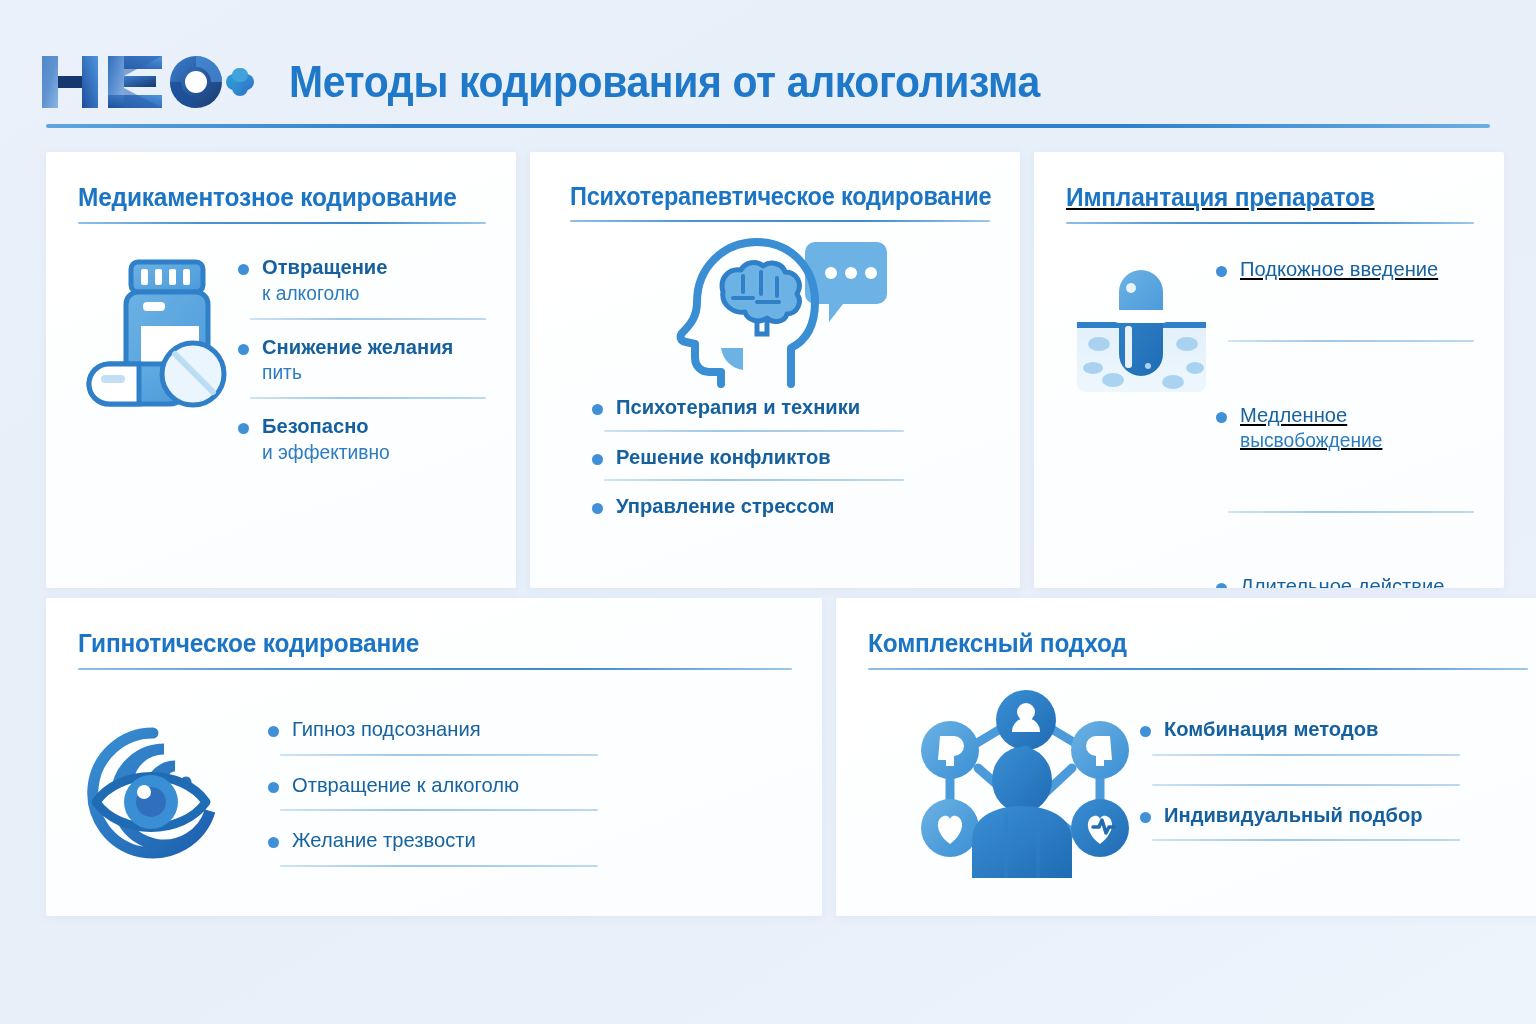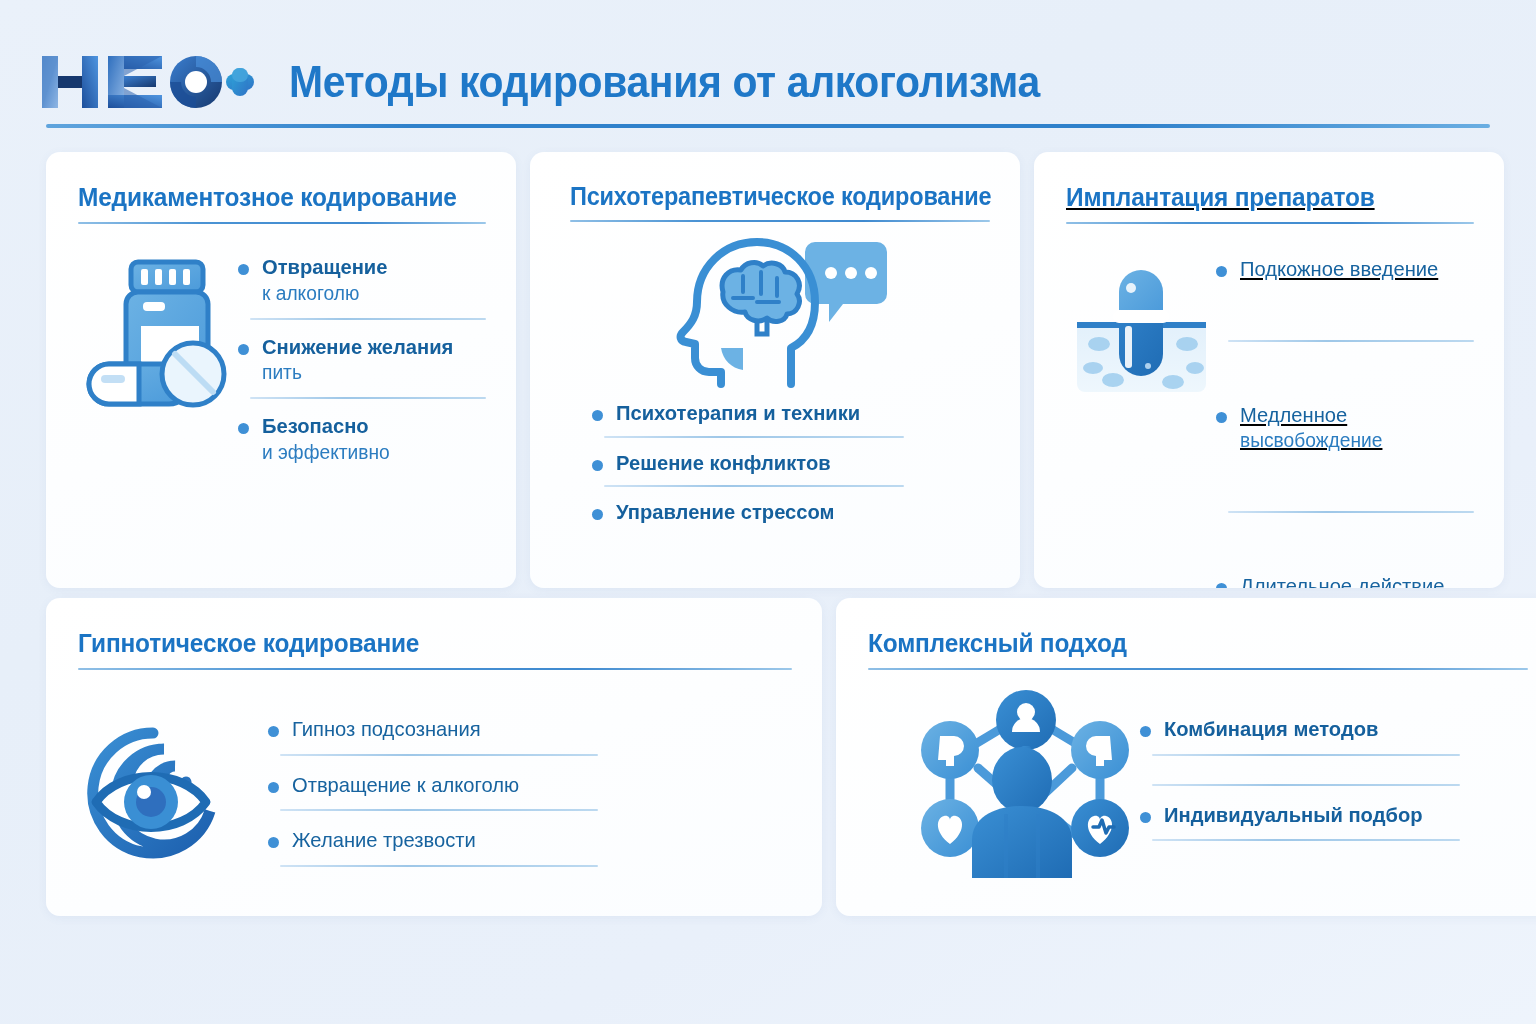--- a/index.html
+++ b/index.html
@@ -24,21 +24,21 @@
     background:linear-gradient(90deg,#5fa4dd 0%,#2f81cb 25%,#2f81cb 75%,#6aaee2 100%);
   }
 
   
   .row{position:absolute;display:flex;}
   .row-top{left:46px;top:152px;width:1446px;height:436px;gap:14px;}
   .row-bottom{left:46px;top:598px;width:1446px;height:318px;gap:14px;}
 
   .card{
     background:linear-gradient(160deg,#ffffff 0%,#fdfeff 55%,#fbfdff 100%);
-    border-radius:14px;box-shadow:0 2px 10px rgba(80,120,170,.07);
+    border-radius:2px;box-shadow:0 2px 10px rgba(80,120,170,.07);
     position:relative;box-sizing:border-box;padding:30px 30px 0 32px;
     flex:0 0 auto;overflow:hidden;
   }
   .c1{width:470px;} .c2{width:490px;padding-left:40px;} .c3{width:470px;text-decoration:underline;}
   .c4{width:776px;} .c5{width:722px;}
 
   .card-title{
     font-size:26px;font-weight:bold;color:#1b74c4;white-space:nowrap;
     transform:scaleX(.94);transform-origin:left center;letter-spacing:-0.2px;
   }
@@ -201,21 +201,21 @@
 
             <g fill="#6cb2e4" stroke="#2f80c8" stroke-width="5" stroke-linejoin="round">
               <path d="M58 56 c-4 -14 6 -24 18 -22 c4 -8 16 -10 22 -4 c8 -6 20 -2 22 6 c12 0 18 12 12 22 c6 8 0 20 -10 20 c-2 8 -14 10 -20 4 c-8 6 -20 2 -22 -6 c-12 2 -24 -8 -22 -20 z"></path>
             </g>
             <g fill="none" stroke="#2f80c8" stroke-width="4" stroke-linecap="round">
               <path d="M78 40 v16 M96 36 v22 M112 42 v18 M68 62 h20 M92 66 h22"></path>
             </g>
             <path d="M92 84 v14 h10 v-14" fill="none" stroke="#2f80c8" stroke-width="5"></path>
           </svg>
         </div>
-        <div class="bullets" style="width:100%;padding-left:22px;box-sizing:border-box;margin-top:14px;">
+        <div class="bullets" style="width:100%;padding-left:22px;box-sizing:border-box;margin-top:8px;">
           <div class="bullet bold">
             <span class="dot"></span>
             <div class="b-line1">Психотерапия и техники</div>
           </div>
           <div class="sep" style="margin:10px 0 12px 12px;width:300px;"></div>
           <div class="bullet bold">
             <span class="dot"></span>
             <div class="b-line1">Решение конфликтов</div>
           </div>
           <div class="sep" style="margin:10px 0 12px 12px;width:300px;"></div>

